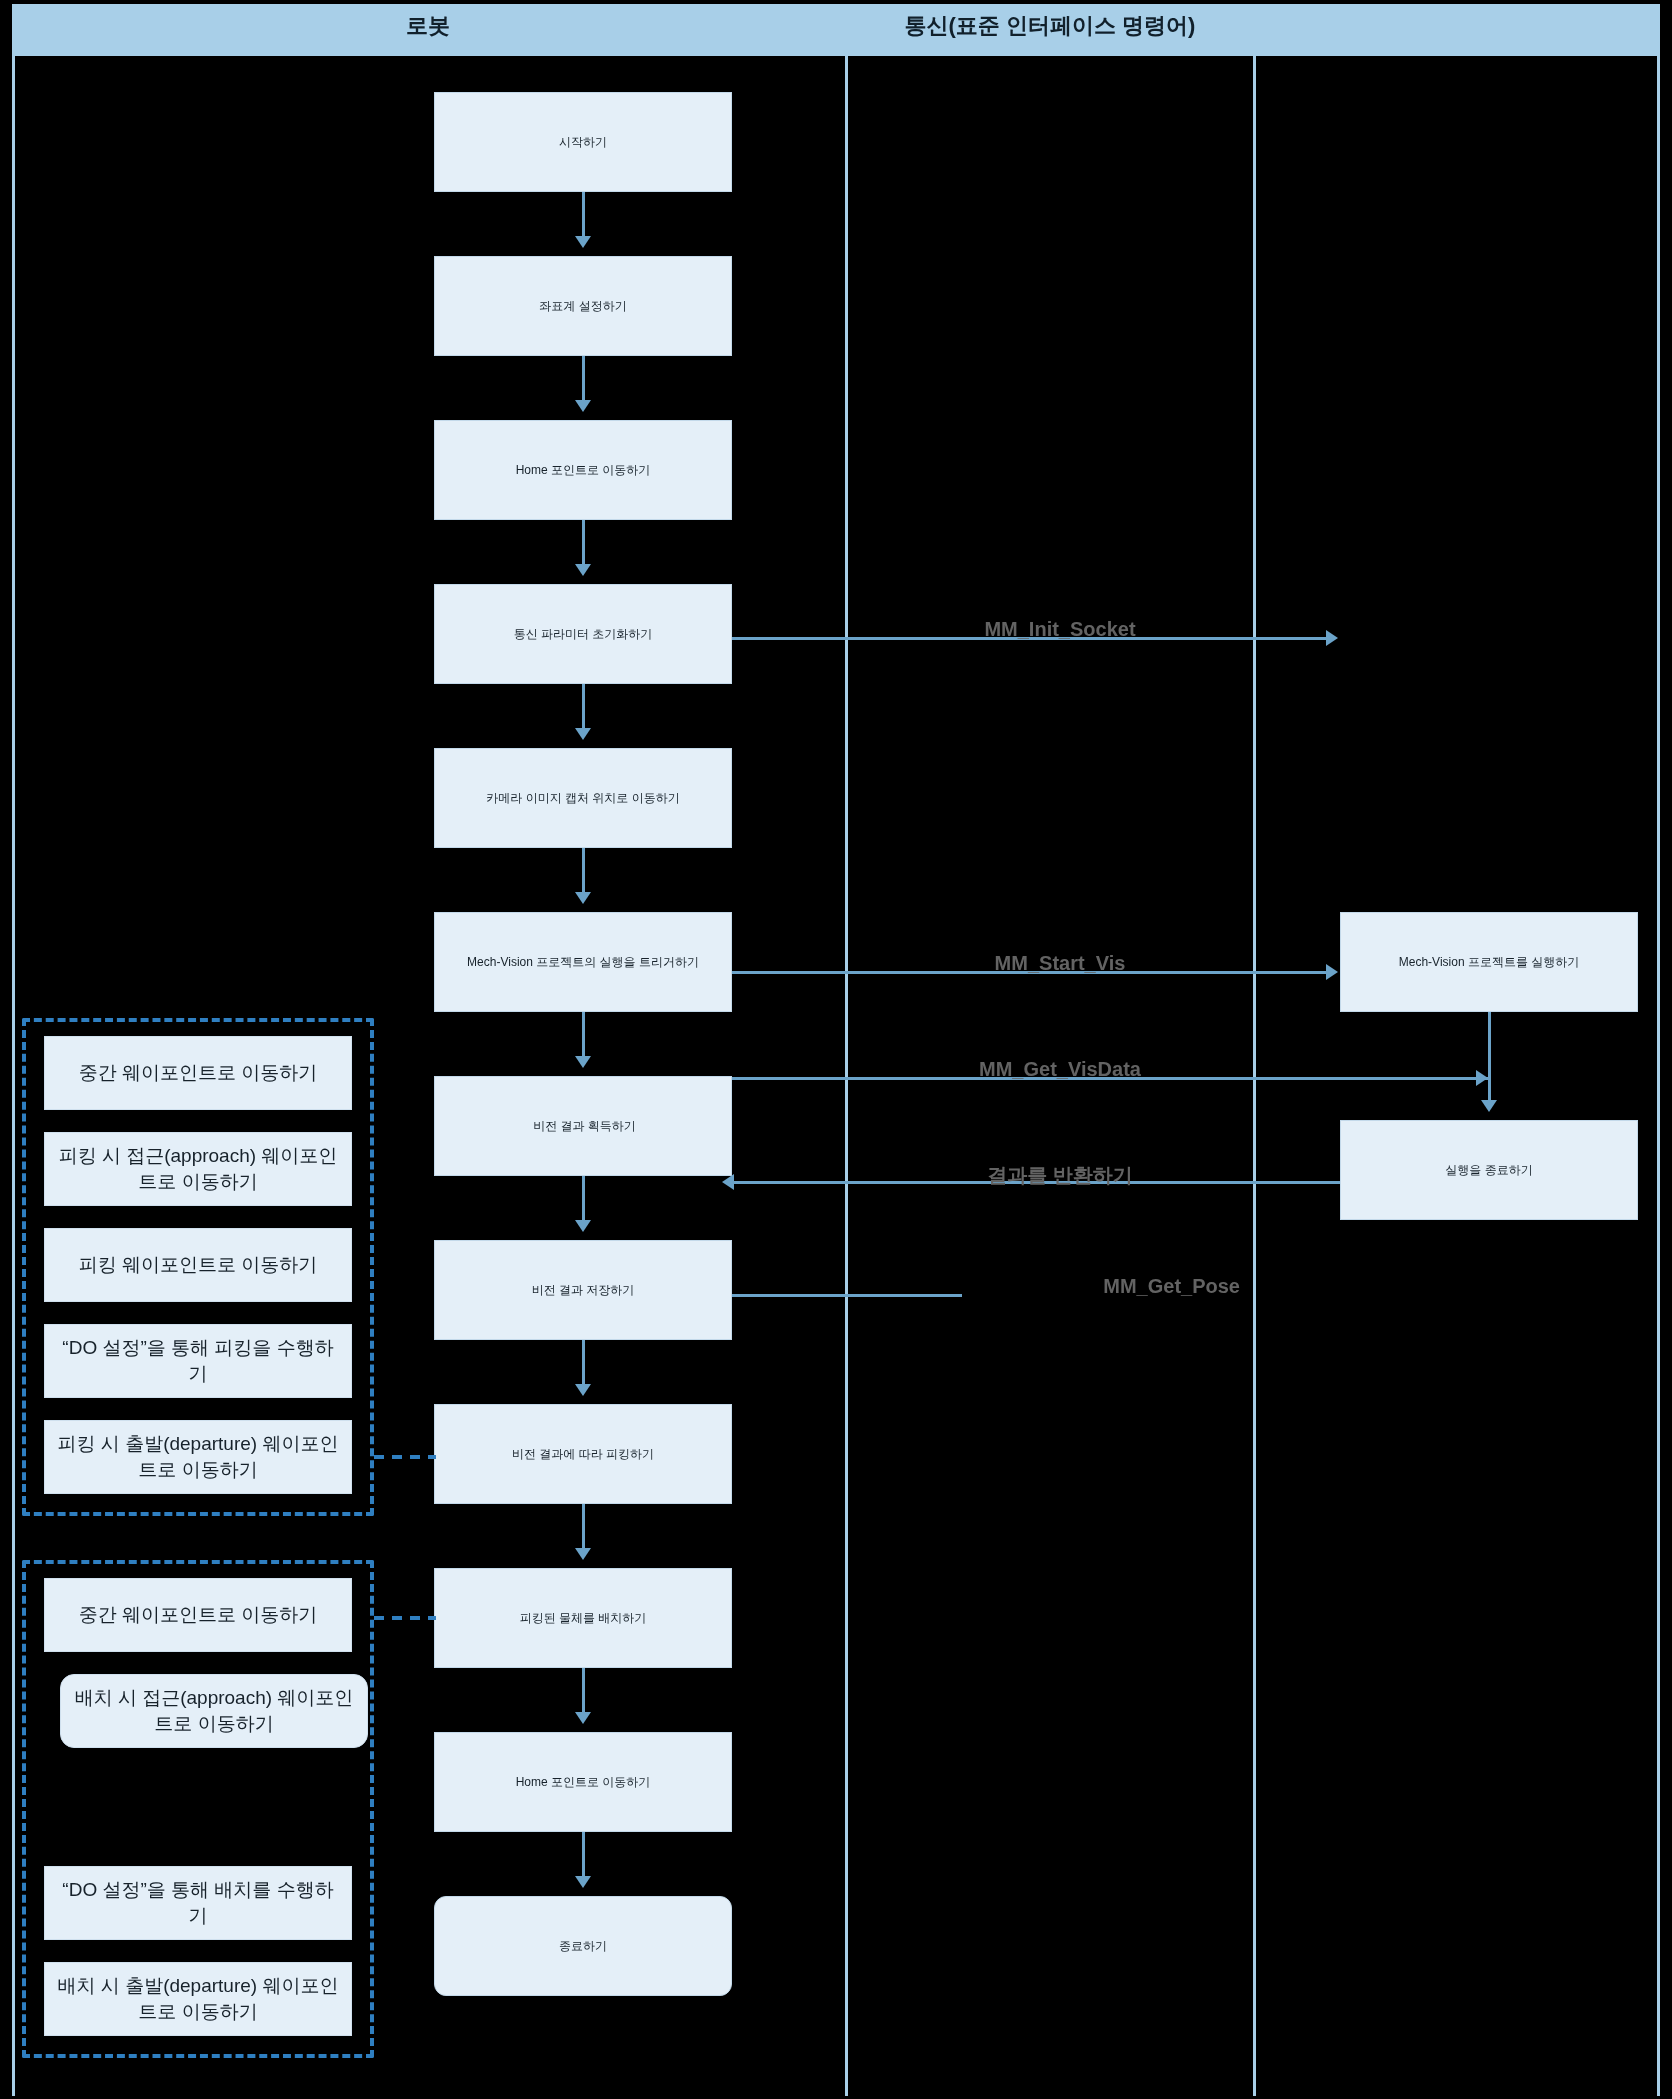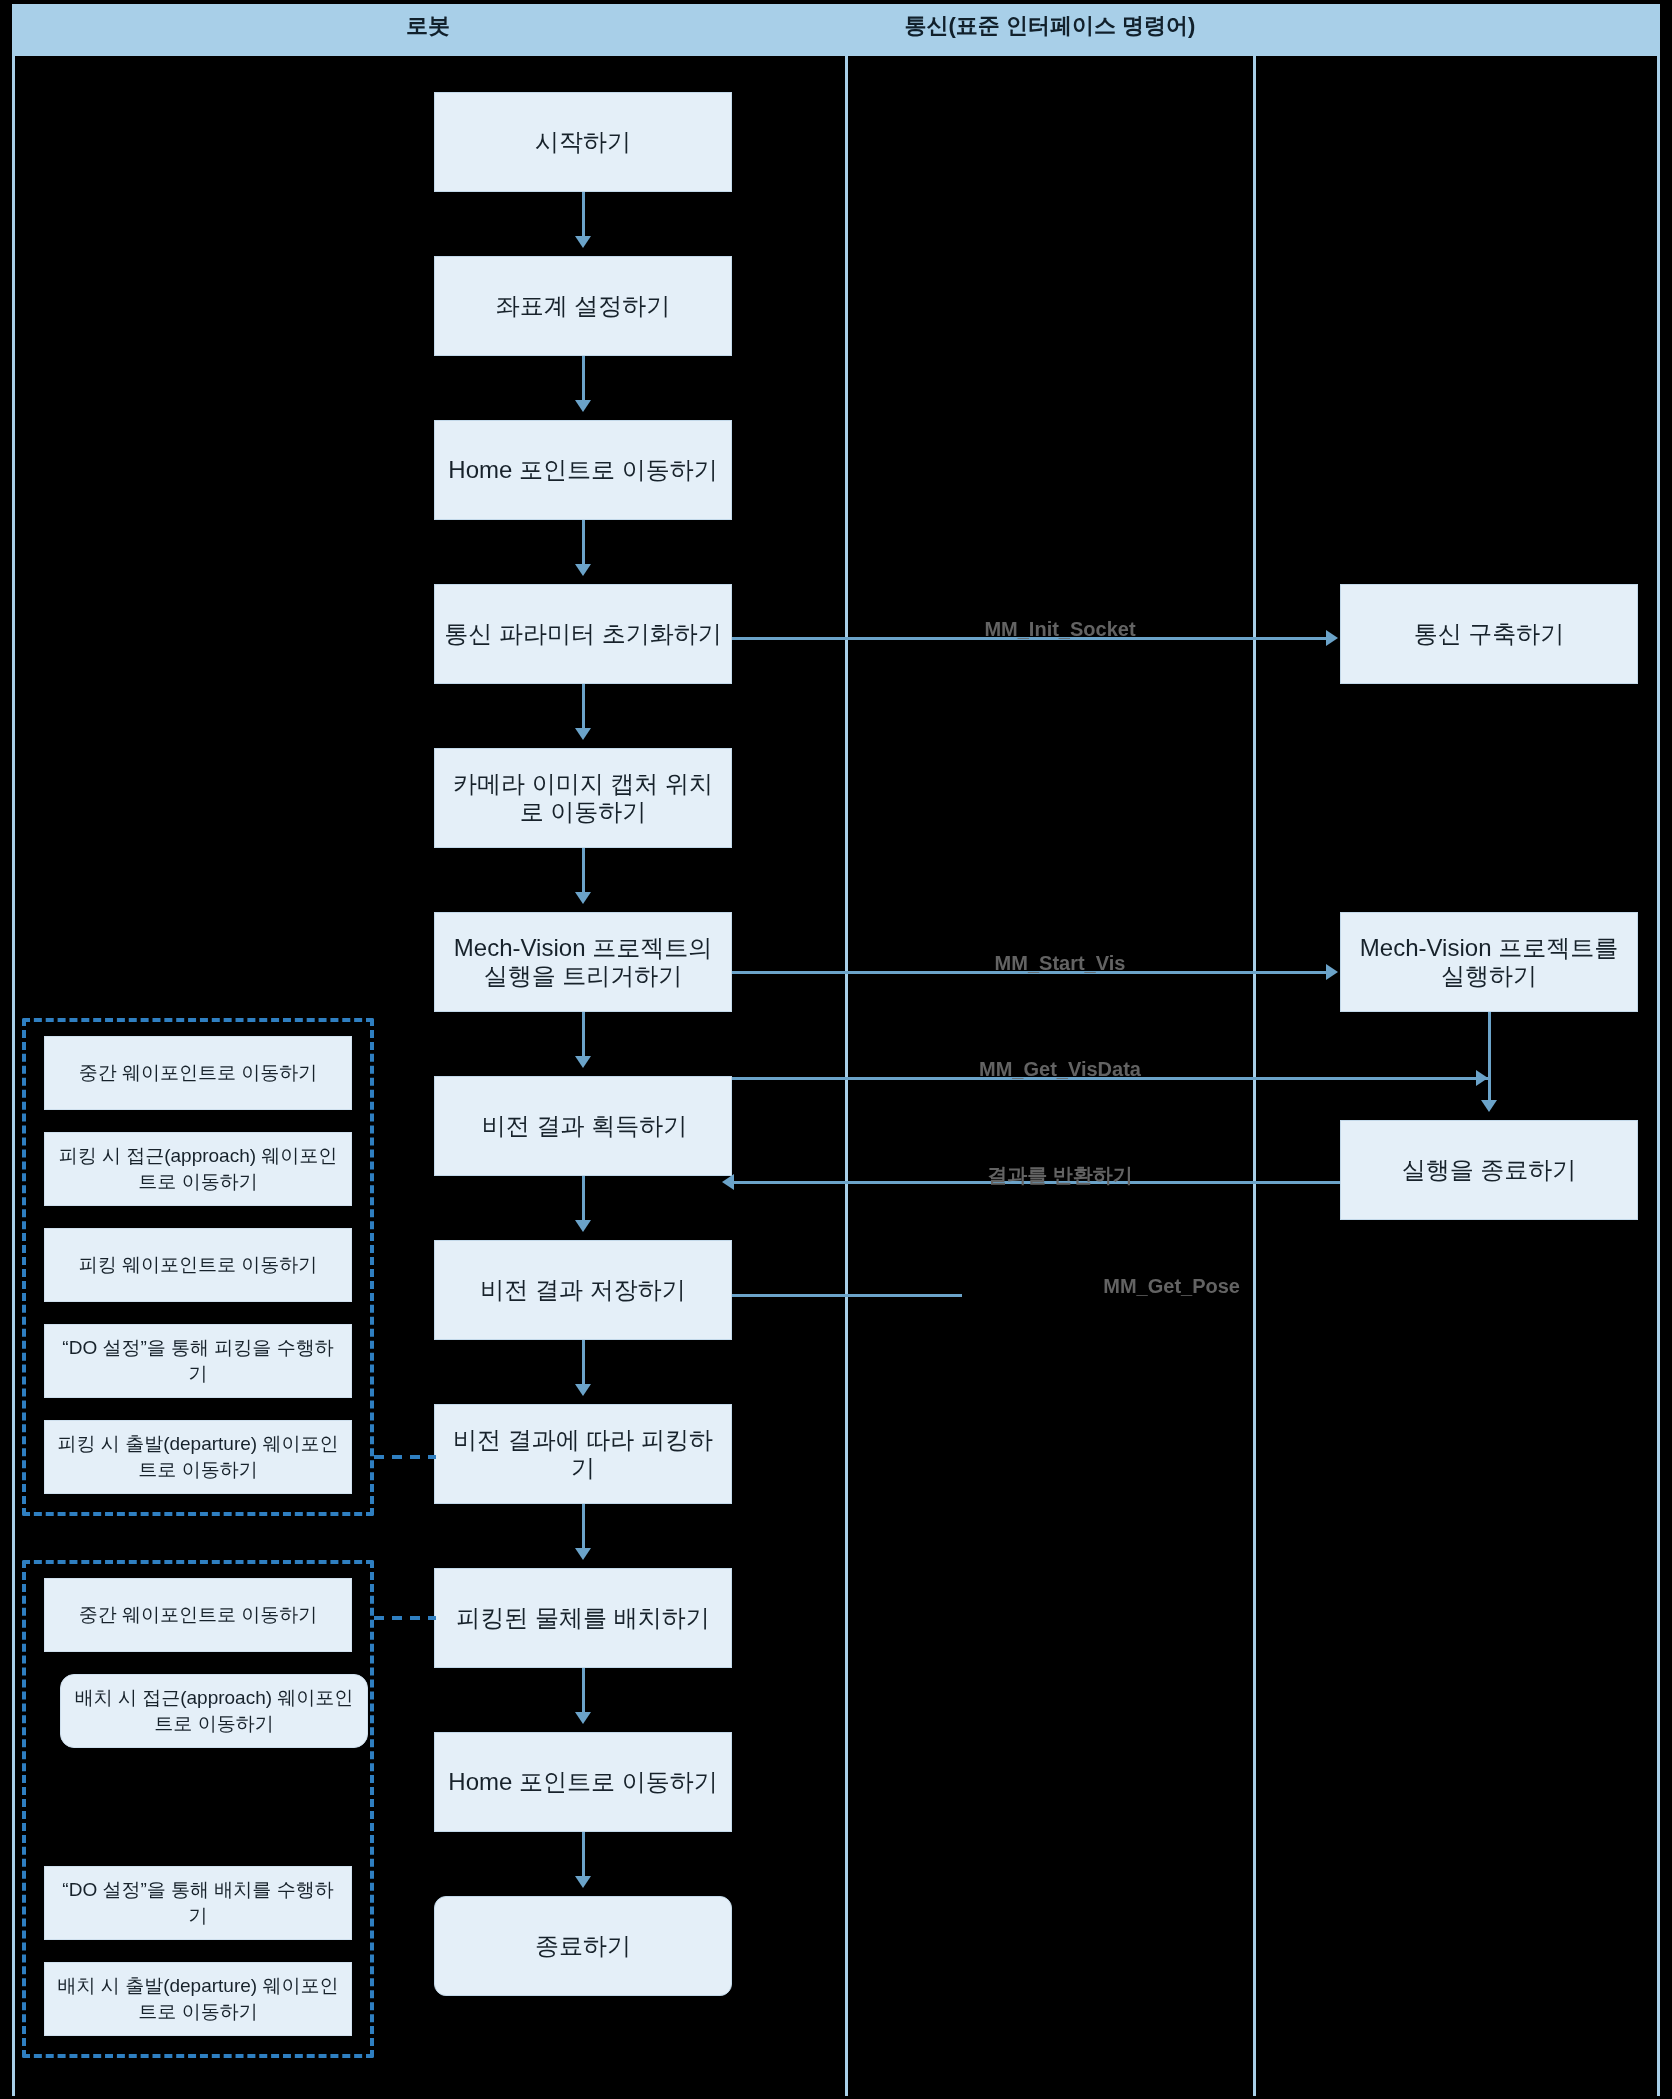--- a/index.html
+++ b/index.html
@@ -61,21 +61,21 @@
   
   .node {
     position: absolute;
     background: #e4eff8;
     border: 1px solid #c3d9ea;
     box-sizing: border-box;
     display: flex;
     align-items: center;
     justify-content: center;
     text-align: center;
-    font-size: 24px;
+    font-size: 12px;
     line-height: 28px;
     color: #17222b;
     padding: 2px 8px;
   }
   .node.sub {
     font-size: 19px;
     line-height: 26px;
     background: #e4eff8;
     border: 1px solid #cfe0ee;
   }
@@ -213,23 +213,20 @@
 
   <div class="vline" style="left:582px; top:1504px; height:46px;"></div>
   <div class="arrow-down" style="left:575px; top:1548px;"></div>
 
   <div class="vline" style="left:582px; top:1668px; height:46px;"></div>
   <div class="arrow-down" style="left:575px; top:1712px;"></div>
 
   <div class="vline" style="left:582px; top:1832px; height:46px;"></div>
   <div class="arrow-down" style="left:575px; top:1876px;"></div>
 
-  <div class="node" style="left:1340px; top:584px;  width:298px; height:100px;">
-      <span>통신 구축하기</span>
-    </div>
   <div class="node" style="left:1340px; top:912px;  width:298px; height:100px;">
       <span>Mech-Vision 프로젝트를 실행하기</span>
     </div>
   <div class="node" style="left:1340px; top:1120px; width:298px; height:100px;">
       <span>실행을 종료하기</span>
     </div>
 
   <div class="vline" style="left:1488px; top:1012px; height:90px;"></div>
   <div class="arrow-down" style="left:1481px; top:1100px;"></div>
 

